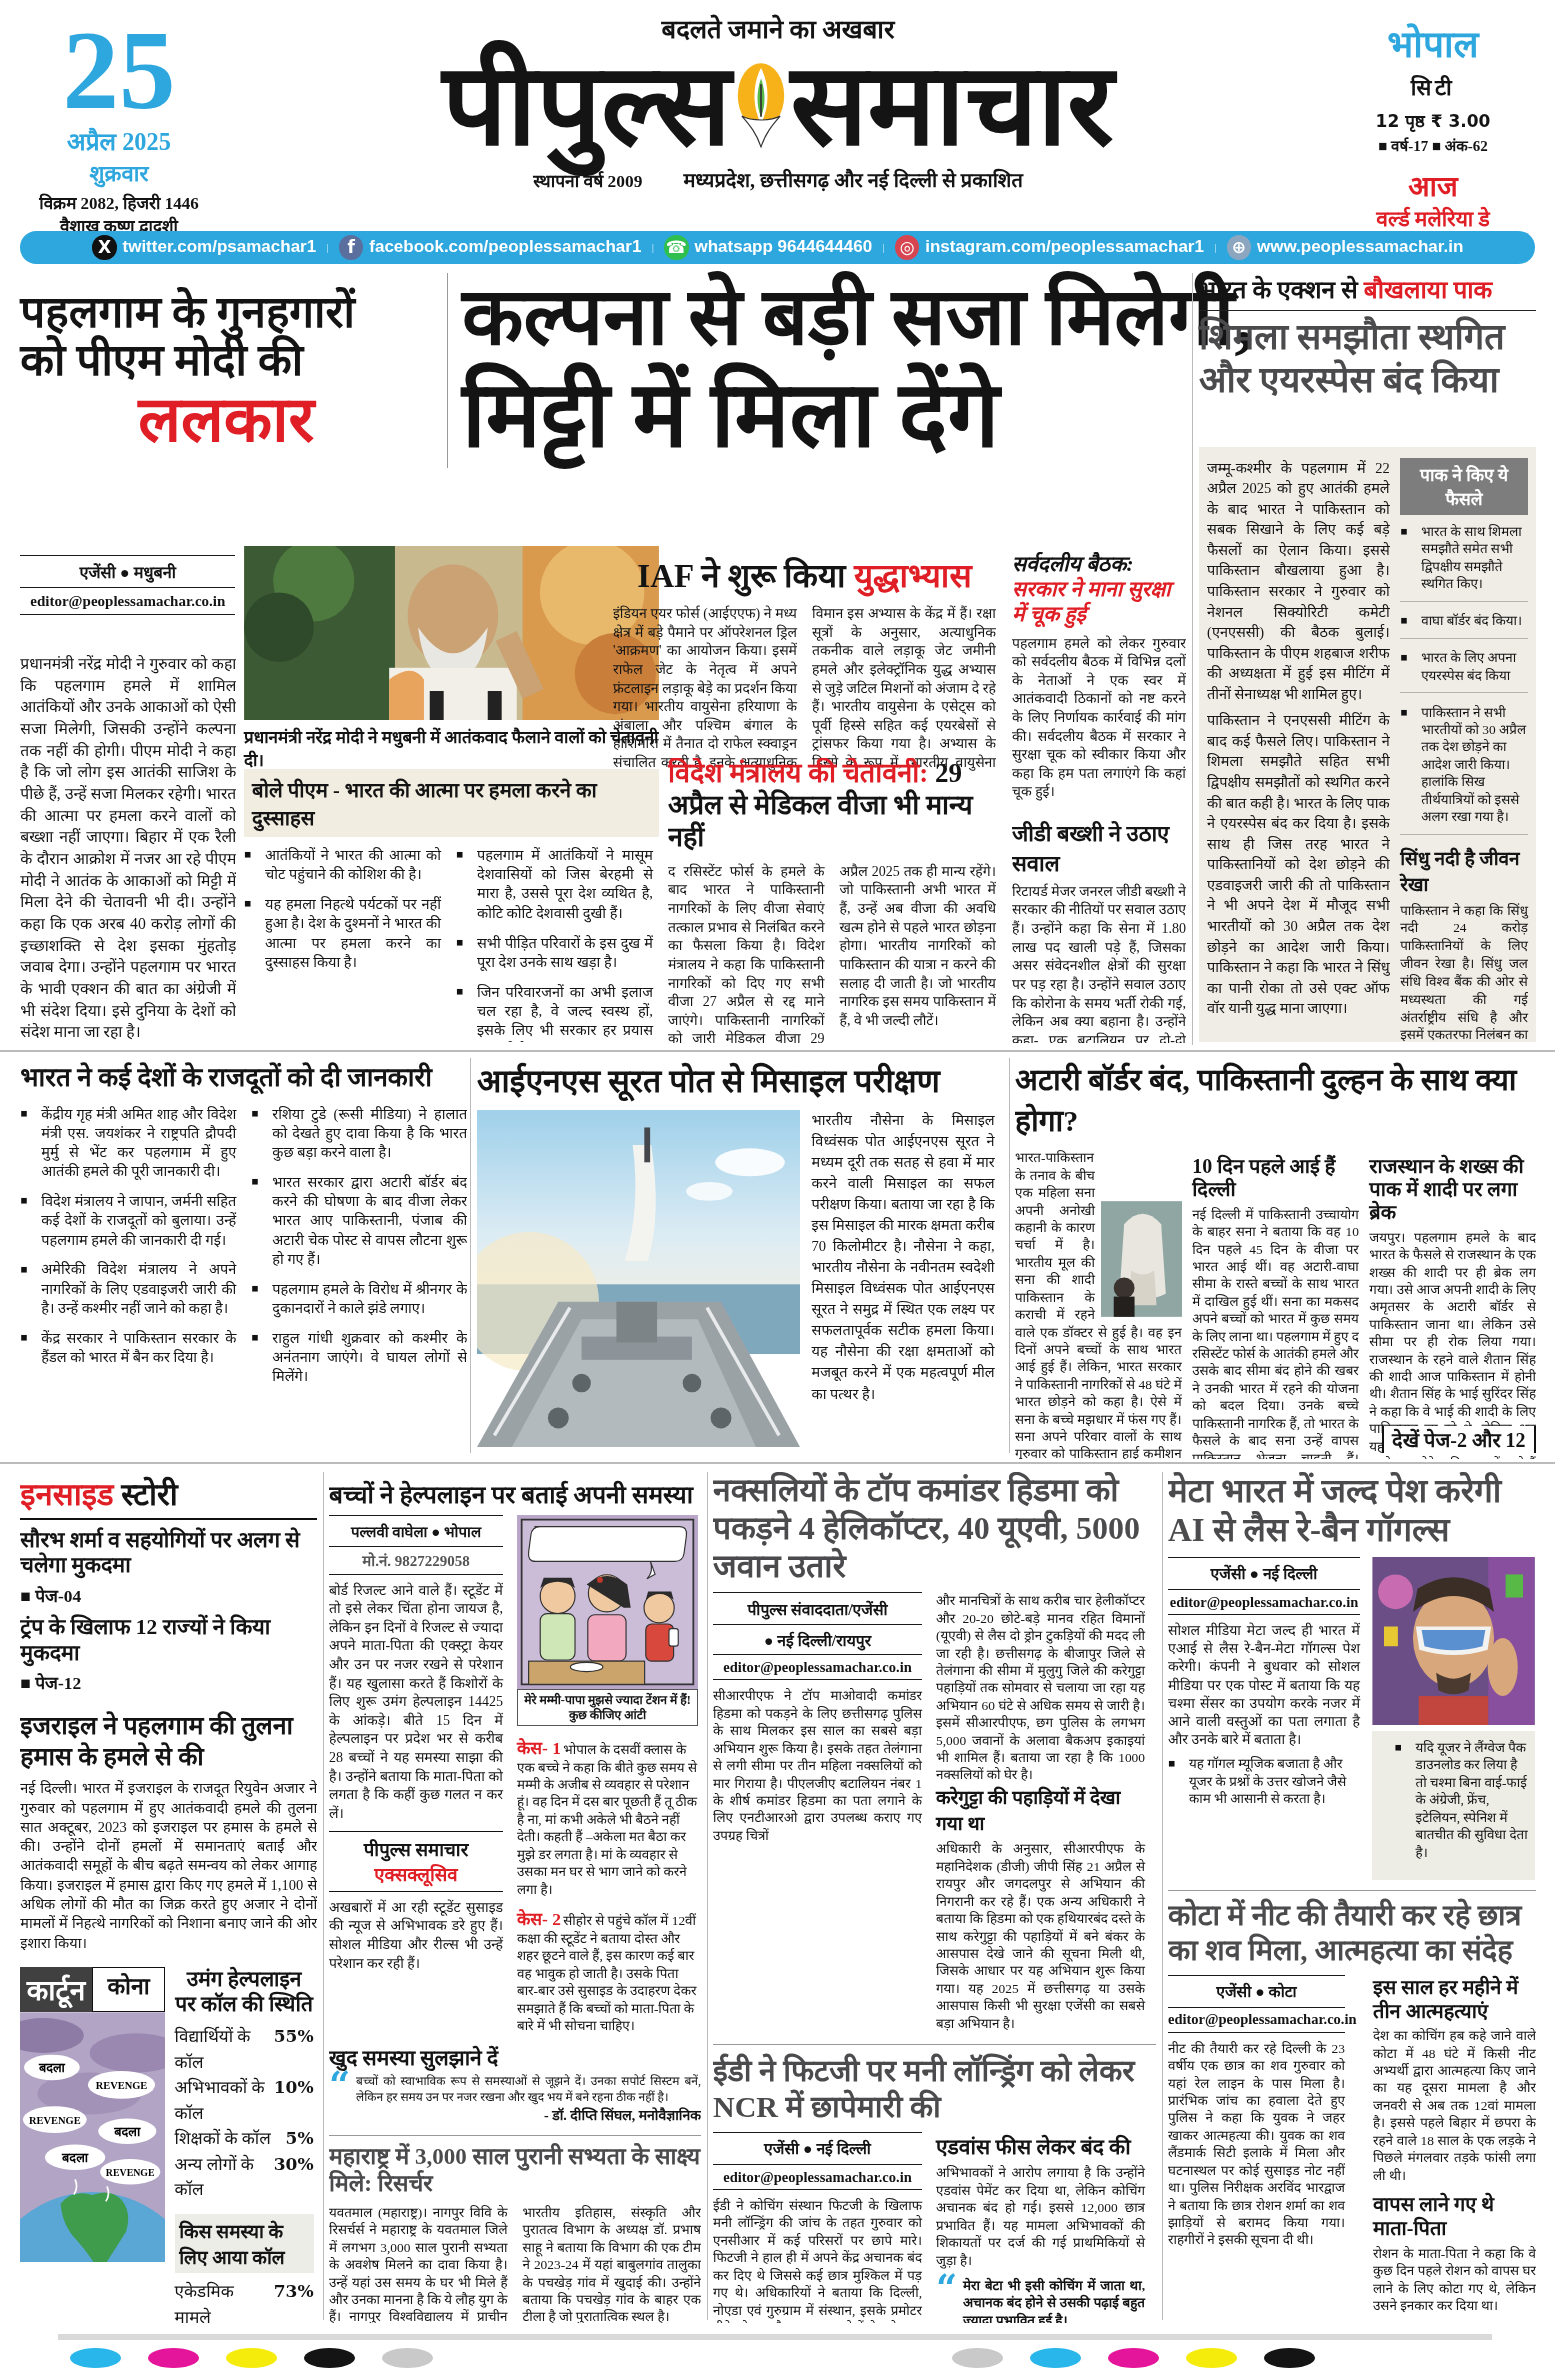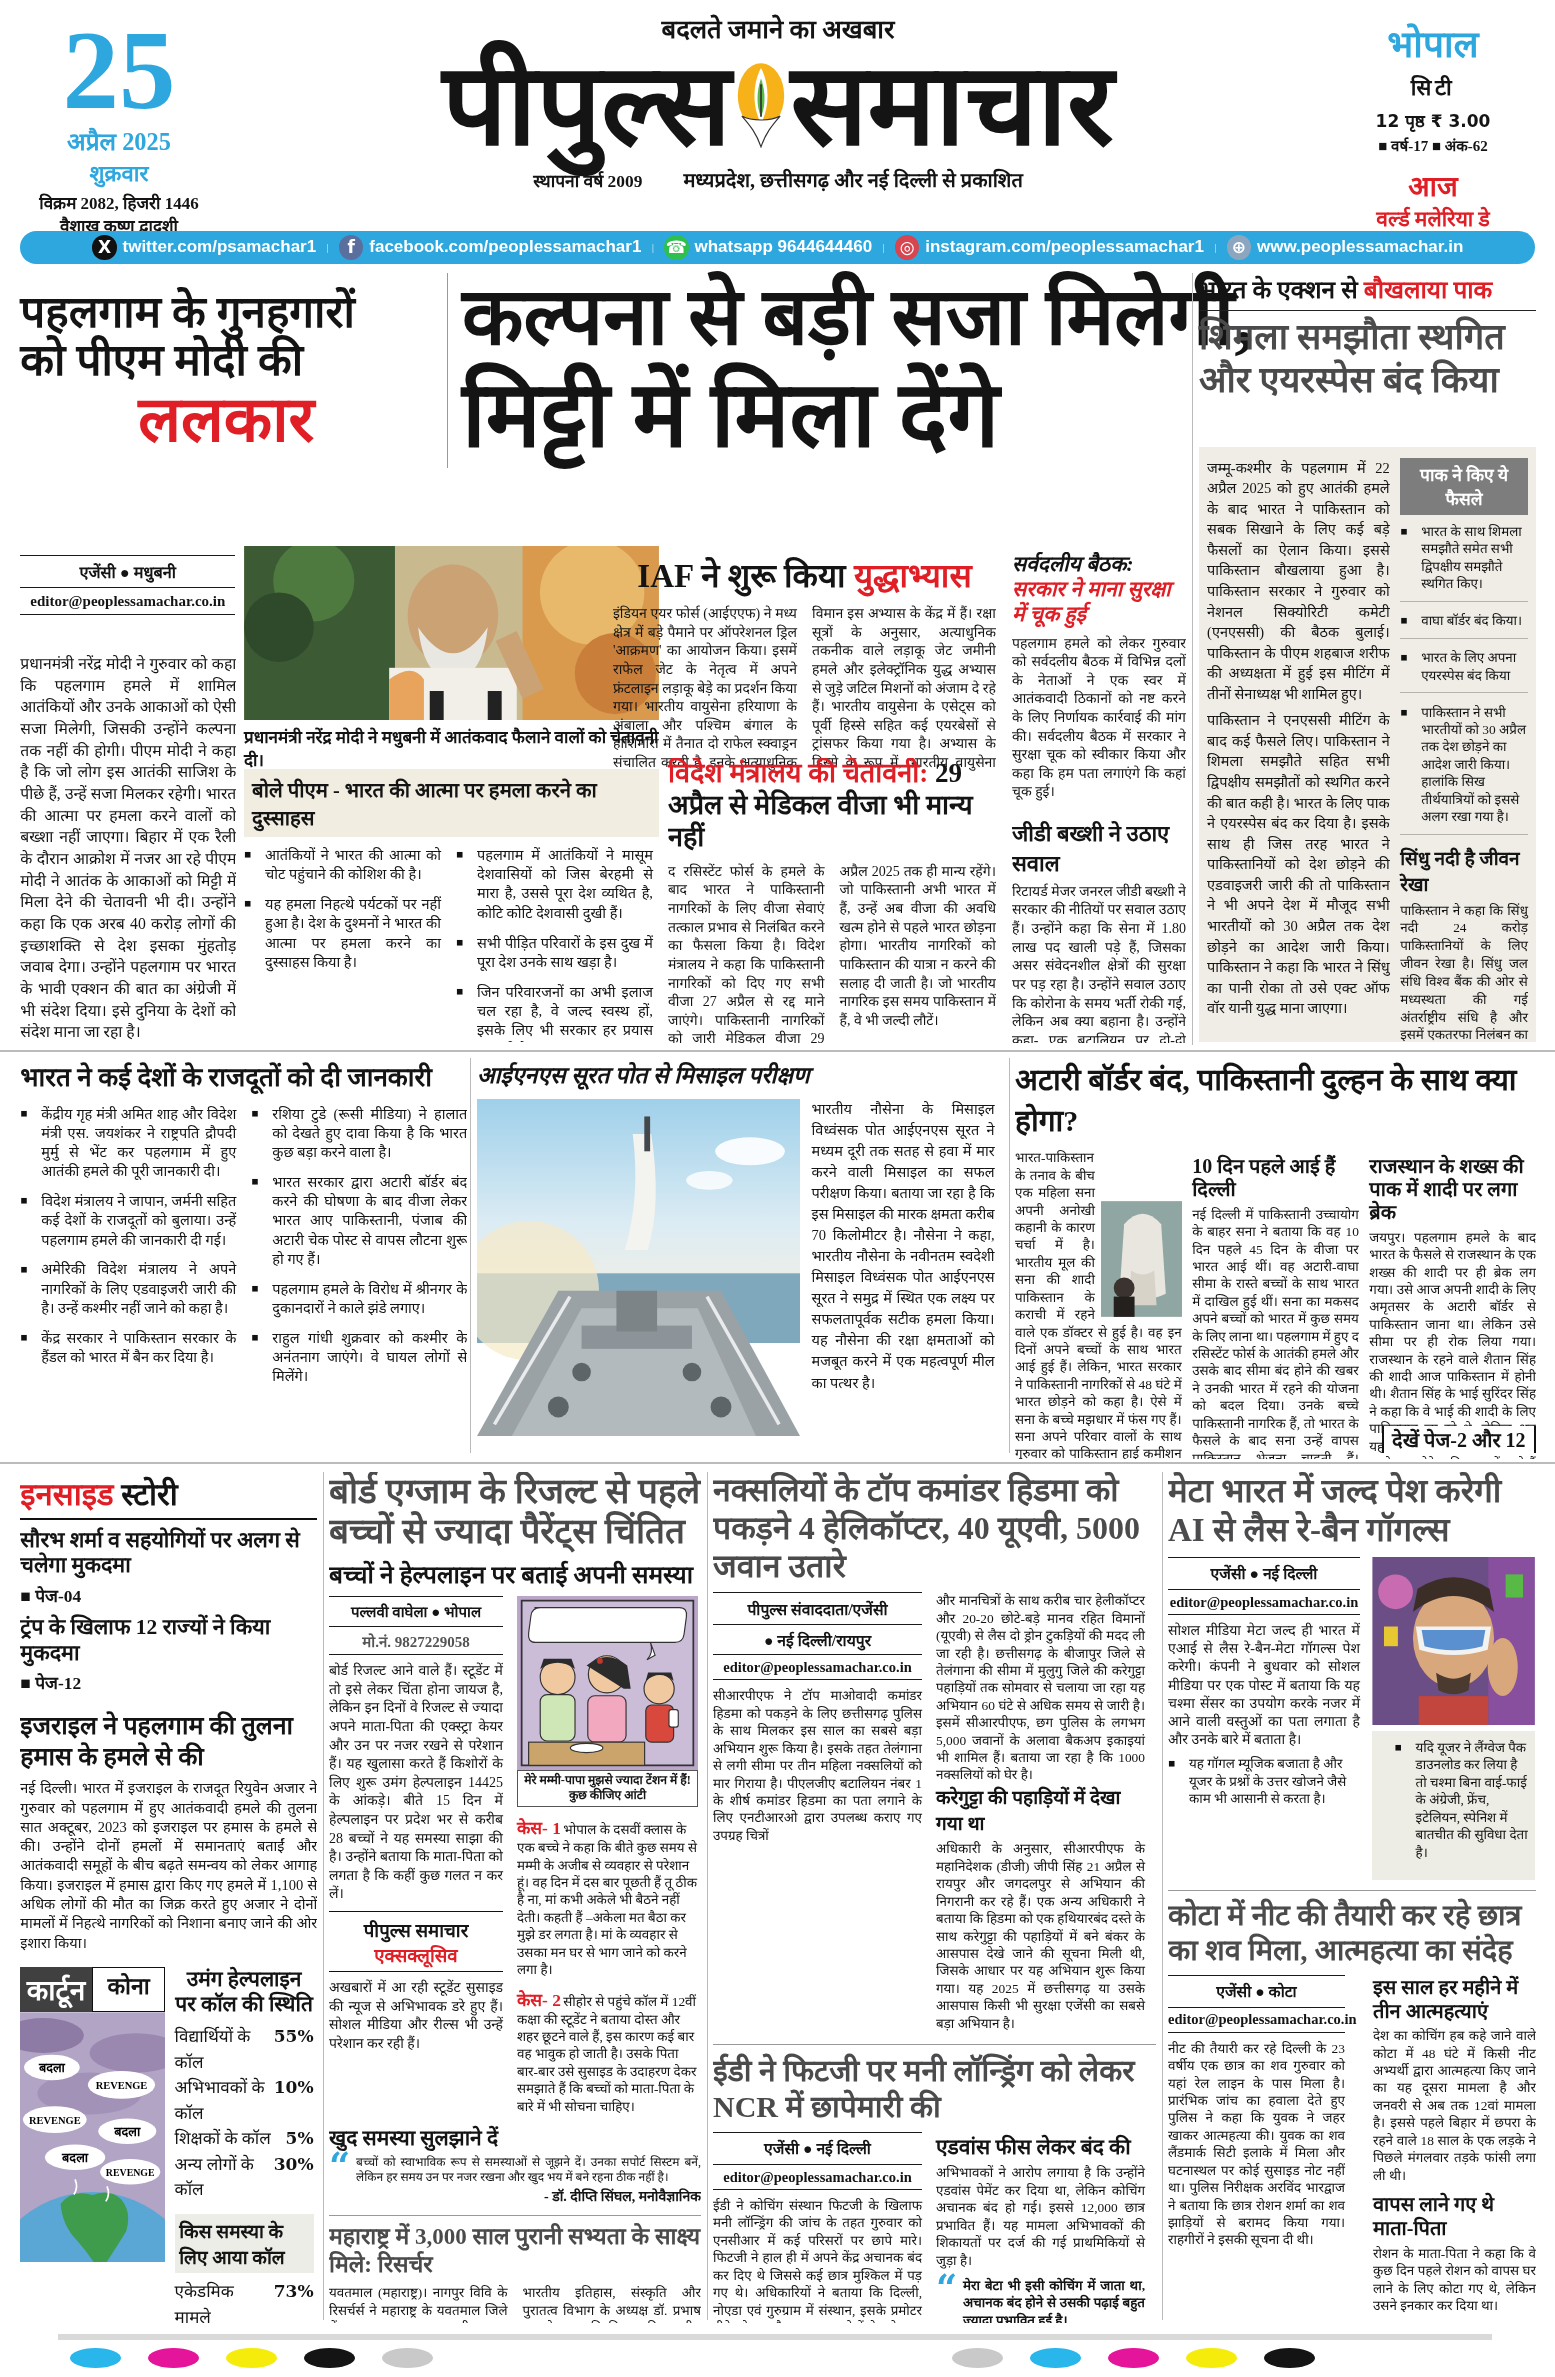--- a/index.html
+++ b/index.html
@@ -214,21 +214,21 @@
       <li>अमेरिकी विदेश मंत्रालय ने अपने नागरिकों के लिए एडवाइजरी जारी की है। उन्हें कश्मीर नहीं जाने को कहा है।</li>
       <li>केंद्र सरकार ने पाकिस्तान सरकार के हैंडल को भारत में बैन कर दिया है।</li>
       <li>रशिया टुडे (रूसी मीडिया) ने हालात को देखते हुए दावा किया है कि भारत कुछ बड़ा करने वाला है।</li>
       <li>भारत सरकार द्वारा अटारी बॉर्डर बंद करने की घोषणा के बाद वीजा लेकर भारत आए पाकिस्तानी, पंजाब की अटारी चेक पोस्ट से वापस लौटना शुरू हो गए हैं।</li>
       <li>पहलगाम हमले के विरोध में श्रीनगर के दुकानदारों ने काले झंडे लगाए।</li>
       <li>राहुल गांधी शुक्रवार को कश्मीर के अनंतनाग जाएंगे। वे घायल लोगों से मिलेंगे।</li>
     </ul>
   </div>
 
   <div class="abs" style="left:477px;top:1058px;width:526px;height:398px;overflow:hidden;">
-    <div class="b" style="font-size:23px;font-style:italic;">आईएनएस सूरत पोत से मिसाइल परीक्षण</div>
+    <div class="b" style="font-size:32px;">आईएनएस सूरत पोत से मिसाइल परीक्षण</div>
     <div style="display:flex;gap:11.6px;margin-top:9.3px;">
       <div style="width:323px;height:337px;flex:none;">
         <svg width="323" height="337" viewBox="0 0 556 580">
           <defs>
             <linearGradient id="sky" x1="0" y1="0" x2="0" y2="1">
               <stop offset="0" stop-color="#9fd0ea"></stop>
                 <stop offset="0.6" stop-color="#dcecf4"></stop>
                 <stop offset="1" stop-color="#f4efe2"></stop>
             </linearGradient>
           </defs>
@@ -357,21 +357,20 @@
               <span>भावनात्मक मामले</span>
               <span class="v">20%</span>
             </div>
 
         </div>
       </div>
     </div>
   </div>
 
   <div class="abs" style="left:329px;top:1472px;width:372px;height:851px;overflow:hidden;">
-    <div class="hd-dg" style="font-size:35px;line-height:1.15;">बोर्ड एग्जाम के रिजल्ट से पहले बच्चों से ज्यादा पैरेंट्स चिंतित</div>
     <div class="b" style="font-size:24.4px;margin-top:4.6px;">बच्चों ने हेल्पलाइन पर बताई अपनी समस्या</div>
     <div style="display:flex;gap:14px;margin-top:5.8px;">
       <div style="width:174px;">
         <div class="byline-box" style="font-size:15px;">पल्लवी वाघेला ● भोपाल</div>
         <div class="ctr b" style="font-size:15px;color:#555;padding:3.5px 0;border-bottom:1.7px solid #1a1a1a;">मो.नं. 9827229058</div>
         <div class="body-t" style="font-size:14px;margin-top:7px;">बोर्ड रिजल्ट आने वाले हैं। स्टूडेंट में तो इसे लेकर चिंता होना जायज है, लेकिन इन दिनों वे रिजल्ट से ज्यादा अपने माता-पिता की एक्स्ट्रा केयर और उन पर नजर रखने से परेशान हैं। यह खुलासा करते हैं किशोरों के लिए शुरू उमंग हेल्पलाइन 14425 के आंकड़े। बीते 15 दिन में हेल्पलाइन पर प्रदेश भर से करीब 28 बच्चों ने यह समस्या साझा की है। उन्होंने बताया कि माता-पिता को लगता है कि कहीं कुछ गलत न कर लें।</div>
         <div style="border-top:1.7px solid #111;border-bottom:1.7px solid #111;text-align:center;padding:4.6px 0;margin:7px 0;">
           <div class="b" style="font-size:18.6px;">पीपुल्स समाचार</div>
           <div class="red b" style="font-size:18.6px;">एक्सक्लूसिव</div>
         </div>

